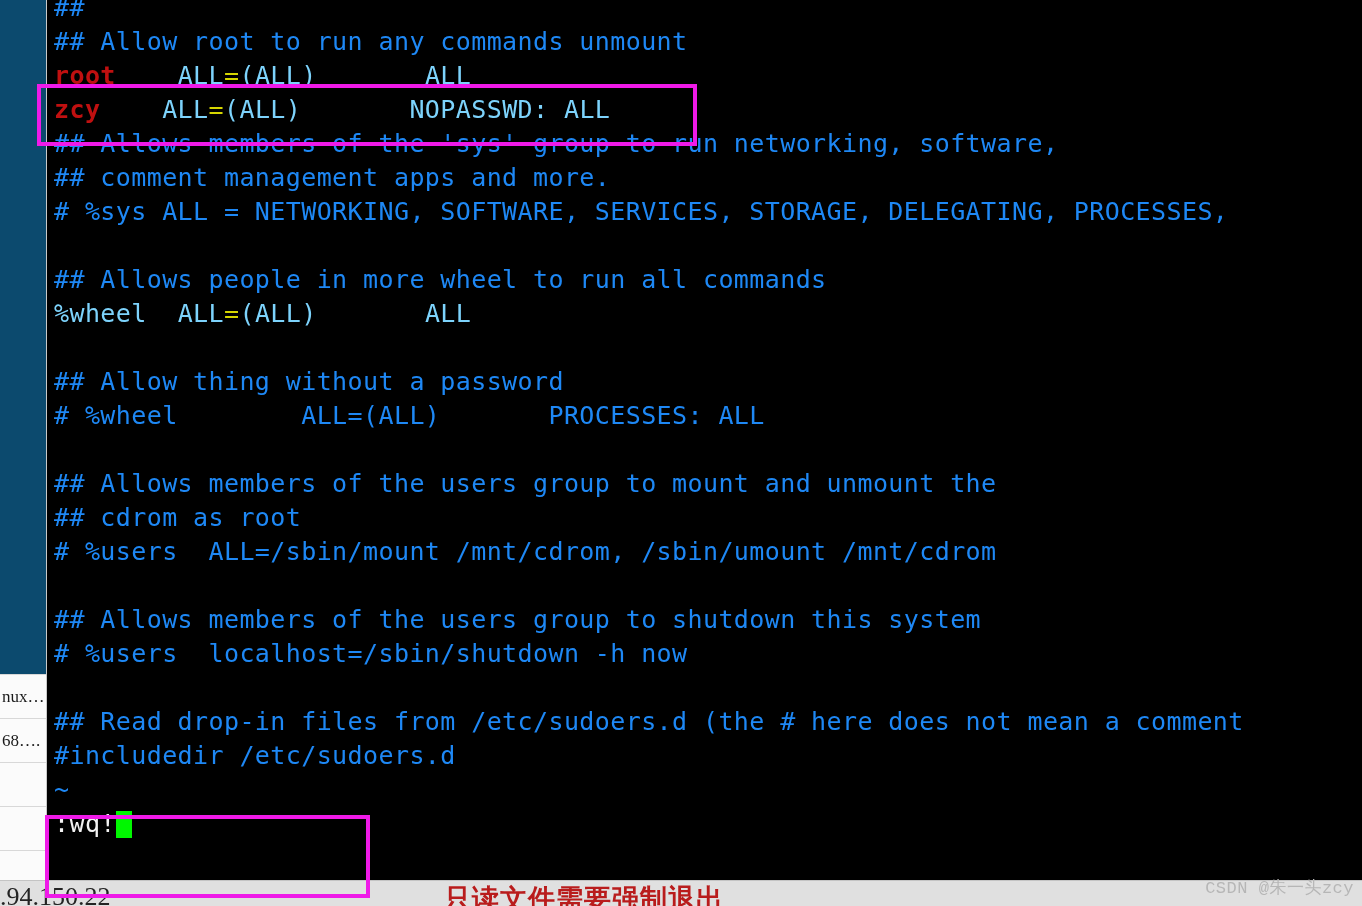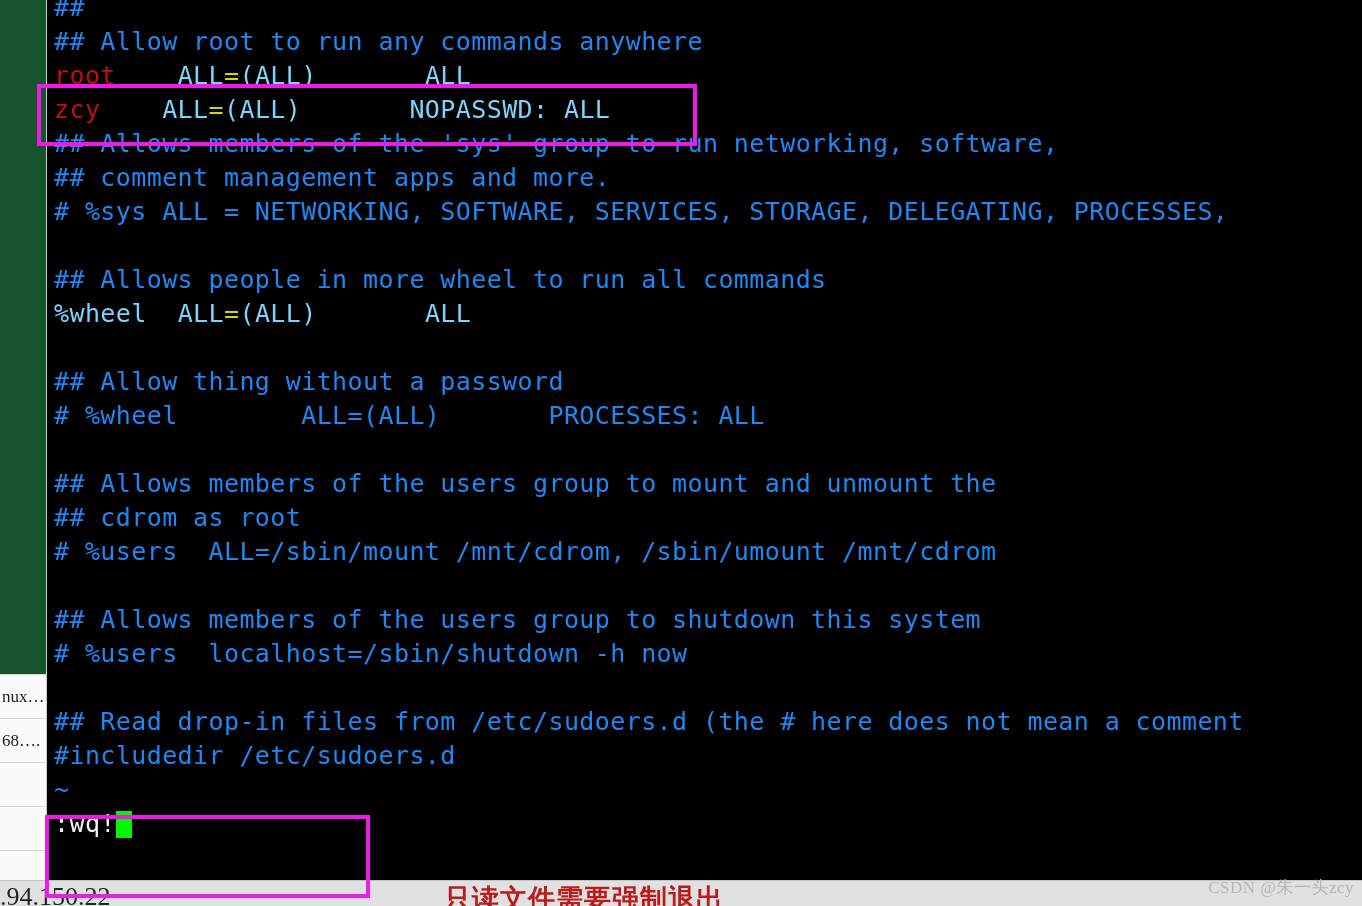--- a/index.html
+++ b/index.html
@@ -23,21 +23,21 @@
   .bg-app {
     position: absolute;
     left: 0; top: 0;
     width: 1362px; height: 906px;
     background: #ffffff;
   }
   .bg-sidebar {
     position: absolute;
     left: 0; top: 0;
     width: 47px; height: 873px;
-    background: #14532d;
+    background: #0c4a6e;
     border-right: 1px solid #c9c9c9;
   }
   .bg-sidebar-rows {
     position: absolute;
     left: 0; top: 674px;
     width: 46px;
   }
   .bg-row {
     height: 44px;
     border-top: 1px solid #d8d8d8;
@@ -88,21 +88,21 @@
   .line {
     height: 34px;
     line-height: 34px;
     font-family: "DejaVu Sans Mono", monospace;
     font-size: 25px;
     letter-spacing: 0.4px;
     white-space: pre;
     color: #1e88f5;
   }
   .c-comment { color: #1e88f5; }
-  .c-user    { color: #c01010; }
+  .c-user    { color: #c01010; font-weight: bold; }
   .c-magenta { color: #7dd3fc; }
   .c-eq      { color: #d6d600; }
   .c-white   { color: #f2f2f2; }
   .c-tilde   { color: #1e88f5; }
 
   .cursor-block {
     display: inline-block;
     width: 16px;
     height: 27px;
     background: #00f700;
@@ -128,21 +128,21 @@
     color: #b91c1c;
     white-space: nowrap;
     letter-spacing: 1px;
     margin-top: 48px;
   }
 
   
   .watermark {
     position: absolute;
     right: 8px; top: 876px;
-    font-family: Liberation Serif, serif;
+    font-family: Liberation Mono, monospace;
     font-size: 17px;
     color: #b6b6b6;
     white-space: nowrap;
     letter-spacing: 0.5px;
   }
 </style>
 </head>
 <body>
 
 <div id="root">
@@ -158,21 +158,21 @@
         <div class="bg-row blank"></div>
       </div>
     </div>
     <div class="bg-statusbar"></div>
     <div class="bg-status-text">.94.150.22</div>
   </div>
 
   <div class="terminal">
     <div class="term-lines" id="term-lines">
         <div class="line"><span class="c-comment">##</span></div>
-        <div class="line"><span class="c-comment">## Allow root to run any commands anywhere</span></div>
+        <div class="line"><span class="c-comment">## Allow root to run any commands unmount</span></div>
         <div class="line"><span class="c-user">root</span><span>    </span><span class="c-magenta">ALL</span><span class="c-eq">=</span><span class="c-magenta">(ALL)</span><span>       </span><span class="c-magenta">ALL</span></div>
         <div class="line"><span class="c-user">zcy</span><span>    </span><span class="c-magenta">ALL</span><span class="c-eq">=</span><span class="c-magenta">(ALL)</span><span>       </span><span class="c-magenta">NOPASSWD: ALL</span></div>
         <div class="line"><span class="c-comment">## Allows members of the 'sys' group to run networking, software,</span></div>
         <div class="line"><span class="c-comment">## comment management apps and more.</span></div>
         <div class="line"><span class="c-comment"># %sys ALL = NETWORKING, SOFTWARE, SERVICES, STORAGE, DELEGATING, PROCESSES,</span></div>
         <div class="line">&nbsp;</div>
         <div class="line"><span class="c-comment">## Allows people in more wheel to run all commands</span></div>
         <div class="line"><span class="c-magenta">%wheel</span><span>  </span><span class="c-magenta">ALL</span><span class="c-eq">=</span><span class="c-magenta">(ALL)</span><span>       </span><span class="c-magenta">ALL</span></div>
         <div class="line">&nbsp;</div>
         <div class="line"><span class="c-comment">## Allow thing without a password</span></div>

